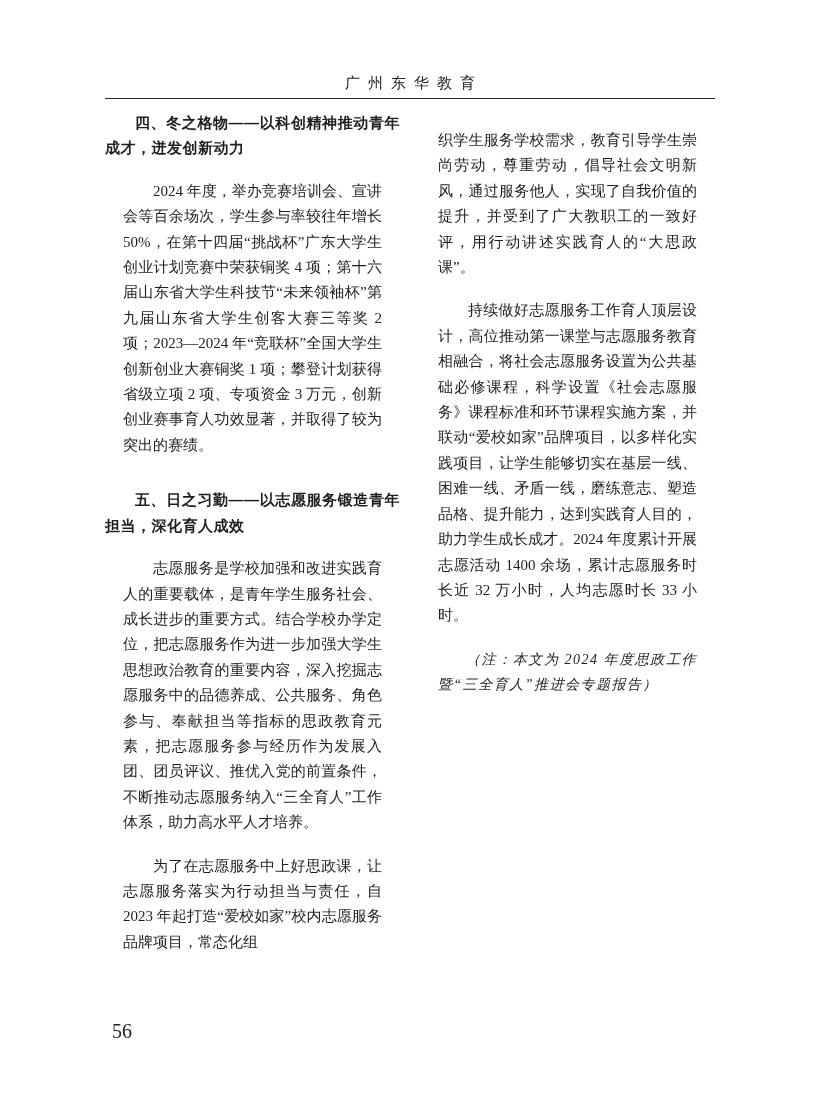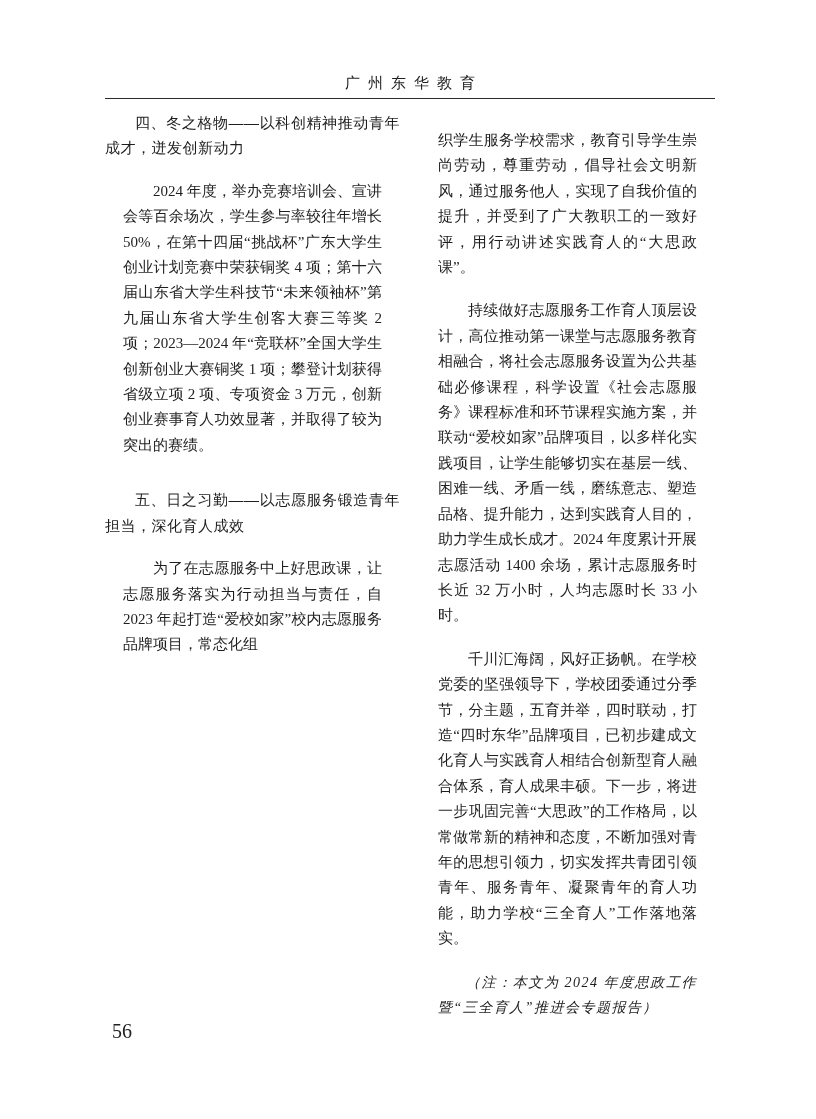--- a/index.html
+++ b/index.html
@@ -56,21 +56,21 @@
     margin: 18px;
     text-indent: 2em;
   }
   .col p.continued {
     text-indent: 0;
   }
   .sec-heading {
     margin: 0;
     font-size: 15px;
     line-height: 25.4px;
-    font-weight: normal;
+    font-weight: bold;
     font-family: "Liberation Sans", "DejaVu Sans", sans-serif;
     text-indent: 2em;
     text-align: justify;
     text-justify: inter-character;
     letter-spacing: 0.5px;
   }
   .sec-heading.spaced-above {
     margin-top: 29px;
   }
   .note-para {
@@ -96,27 +96,27 @@
     <div class="header-title">广州东华教育</div>
     <hr class="header-rule">
   </header>
 
   <main class="columns">
 
     <section class="col">
       <h2 class="sec-heading">四、冬之格物——以科创精神推动青年成才，迸发创新动力</h2>
       <p>2024 年度，举办竞赛培训会、宣讲会等百余场次，学生参与率较往年增长 50%，在第十四届“挑战杯”广东大学生创业计划竞赛中荣获铜奖 4 项；第十六届山东省大学生科技节“未来领袖杯”第九届山东省大学生创客大赛三等奖 2 项；2023—2024 年“竞联杯”全国大学生创新创业大赛铜奖 1 项；攀登计划获得省级立项 2 项、专项资金 3 万元，创新创业赛事育人功效显著，并取得了较为突出的赛绩。</p>
       <h2 class="sec-heading spaced-above">五、日之习勤——以志愿服务锻造青年担当，深化育人成效</h2>
+      <p>志愿服务是学校加强和改进实践育人的重要载体，是青年学生服务社会、成长进步的重要方式。结合学校办学定位，把志愿服务作为进一步加强大学生思想政治教育的重要内容，深入挖掘志愿服务中的品德养成、公共服务、角色参与、奉献担当等指标的思政教育元素，把志愿服务参与经历作为发展入团、团员评议、推优入党的前置条件，不断推动志愿服务纳入“三全育人”工作体系，助力高水平人才培养。</p>
       <p>为了在志愿服务中上好思政课，让志愿服务落实为行动担当与责任，自 2023 年起打造“爱校如家”校内志愿服务品牌项目，常态化组</p>
     </section>
 
     <section class="col">
       <p class="continued">织学生服务学校需求，教育引导学生崇尚劳动，尊重劳动，倡导社会文明新风，通过服务他人，实现了自我价值的提升，并受到了广大教职工的一致好评，用行动讲述实践育人的“大思政课”。</p>
       <p>持续做好志愿服务工作育人顶层设计，高位推动第一课堂与志愿服务教育相融合，将社会志愿服务设置为公共基础必修课程，科学设置《社会志愿服务》课程标准和环节课程实施方案，并联动“爱校如家”品牌项目，以多样化实践项目，让学生能够切实在基层一线、困难一线、矛盾一线，磨练意志、塑造品格、提升能力，达到实践育人目的，助力学生成长成才。2024 年度累计开展志愿活动 1400 余场，累计志愿服务时长近 32 万小时，人均志愿时长 33 小时。</p>
-      <p>千川汇海阔，风好正扬帆。在学校党委的坚强领导下，学校团委通过分季节，分主题，五育并举，四时联动，打造“四时东华”品牌项目，已初步建成文化育人与实践育人相结合创新型育人融合体系，育人成果丰硕。下一步，将进一步巩固完善“大思政”的工作格局，以常做常新的精神和态度，不断加强对青年的思想引领力，切实发挥共青团引领青年、服务青年、凝聚青年的育人功能，助力学校“三全育人”工作落地落实。</p>
       <p class="note-para">（注：本文为 2024 年度思政工作暨“三全育人”推进会专题报告）</p>
     </section>
 
   </main>
 
   <div class="page-number">56</div>
 
 </div>
 
 </body></html>

